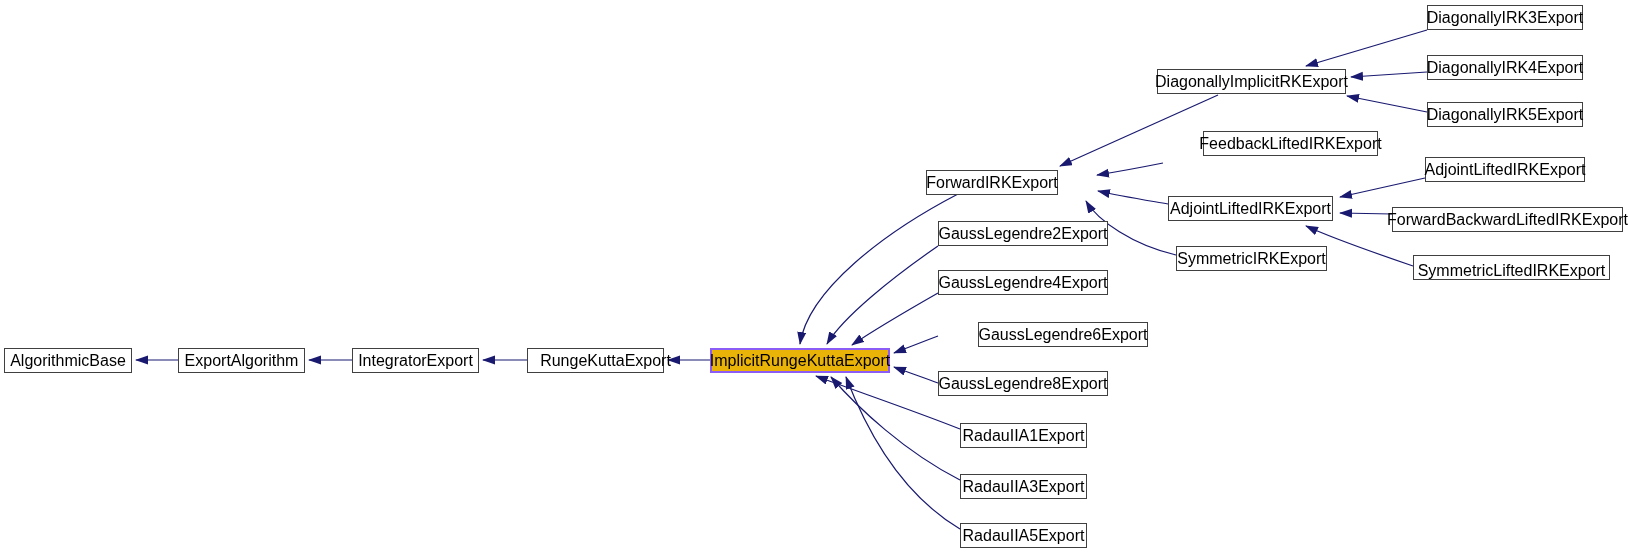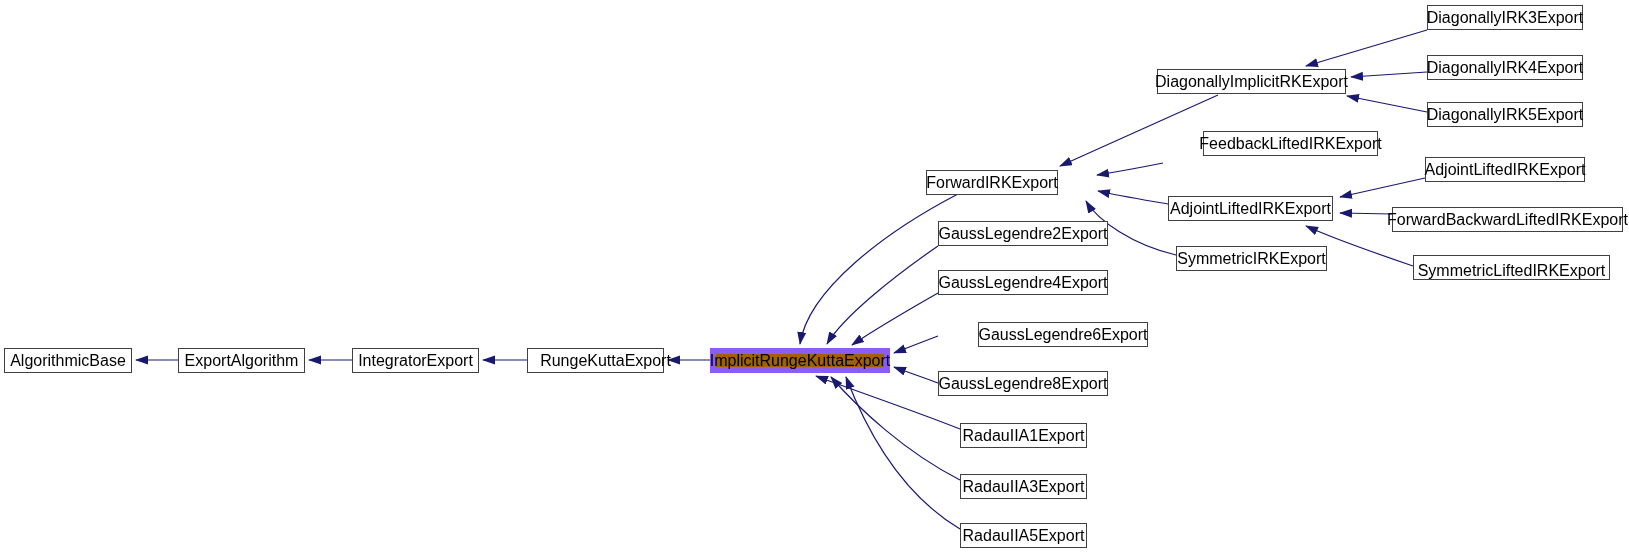--- a/index.html
+++ b/index.html
@@ -35,22 +35,22 @@
     color: #000000;
     font-size: 16px;
     line-height: 1;
     display: flex;
     align-items: center;
     justify-content: center;
     white-space: nowrap;
     cursor: pointer;
   }
   .node.selected {
-    background: #a16207;
-    border: 6px solid #8b5cf6;
+    background: #eab308;
+    border: 2px solid #8b5cf6;
     cursor: default;
   }
 </style>
 </head>
 <body>
 
 <div class="stage">
   <svg class="edge-layer" width="1629" height="557" viewBox="0 0 1629 557" xmlns="http://www.w3.org/2000/svg">
     <defs>
       <marker id="arrowhead" markerUnits="userSpaceOnUse" markerWidth="14" markerHeight="10" refX="12" refY="4.5" orient="auto">

